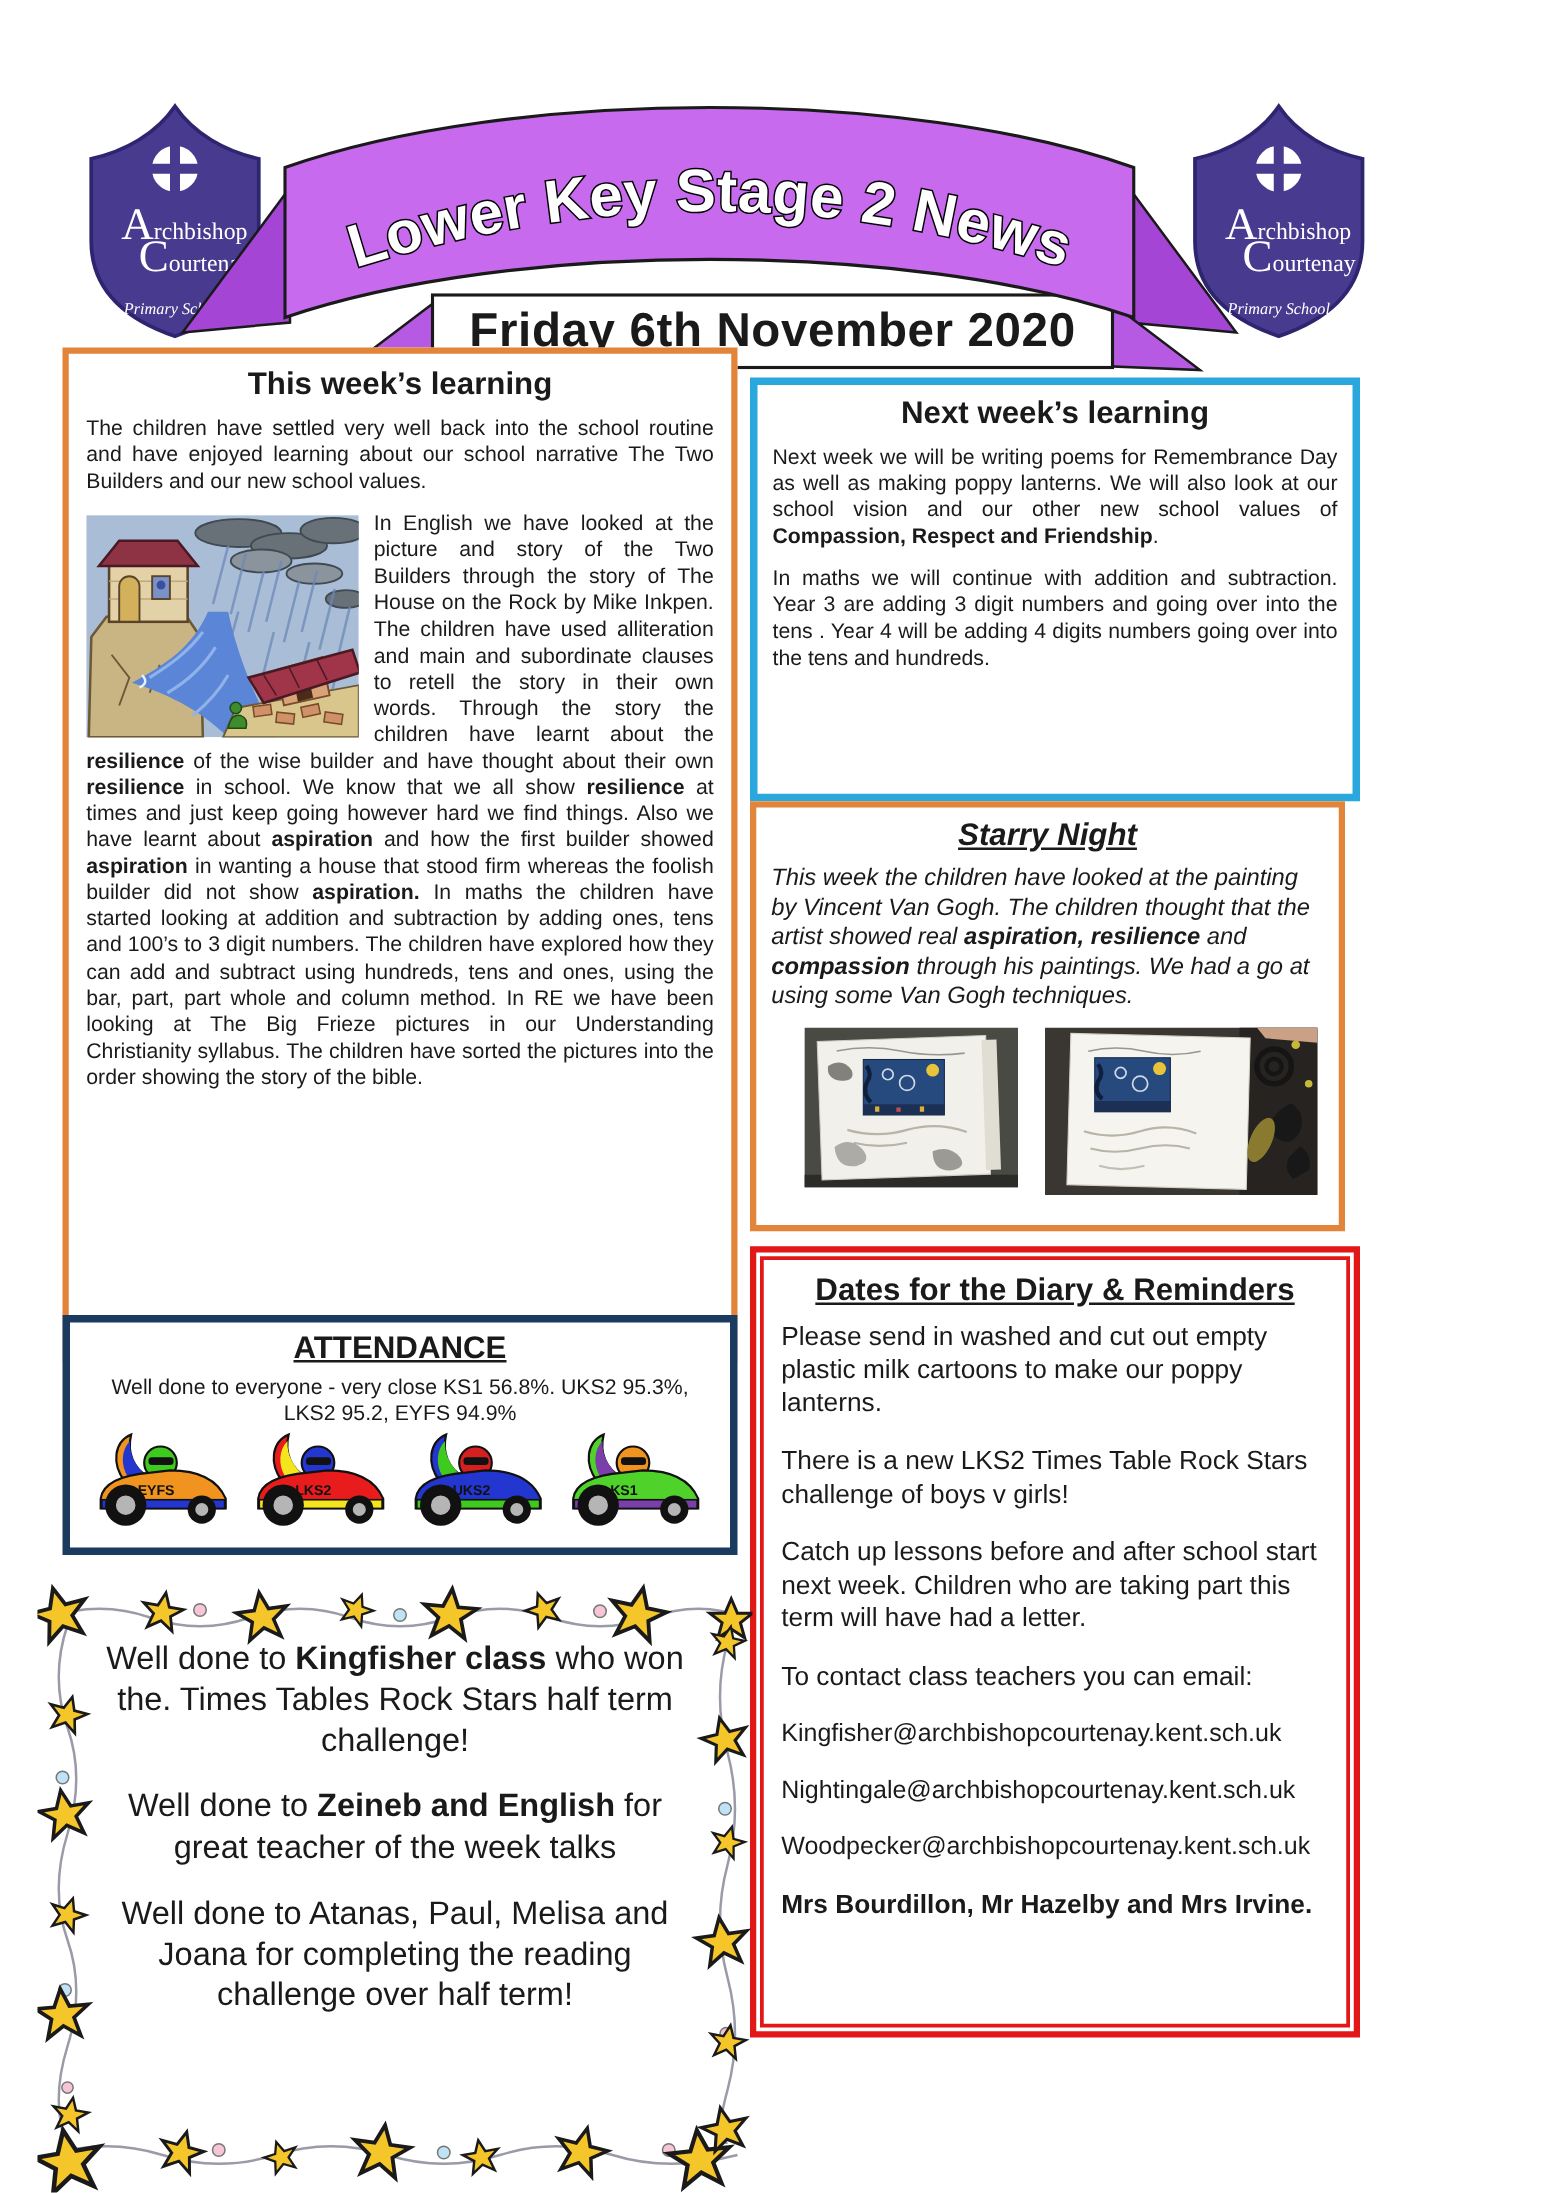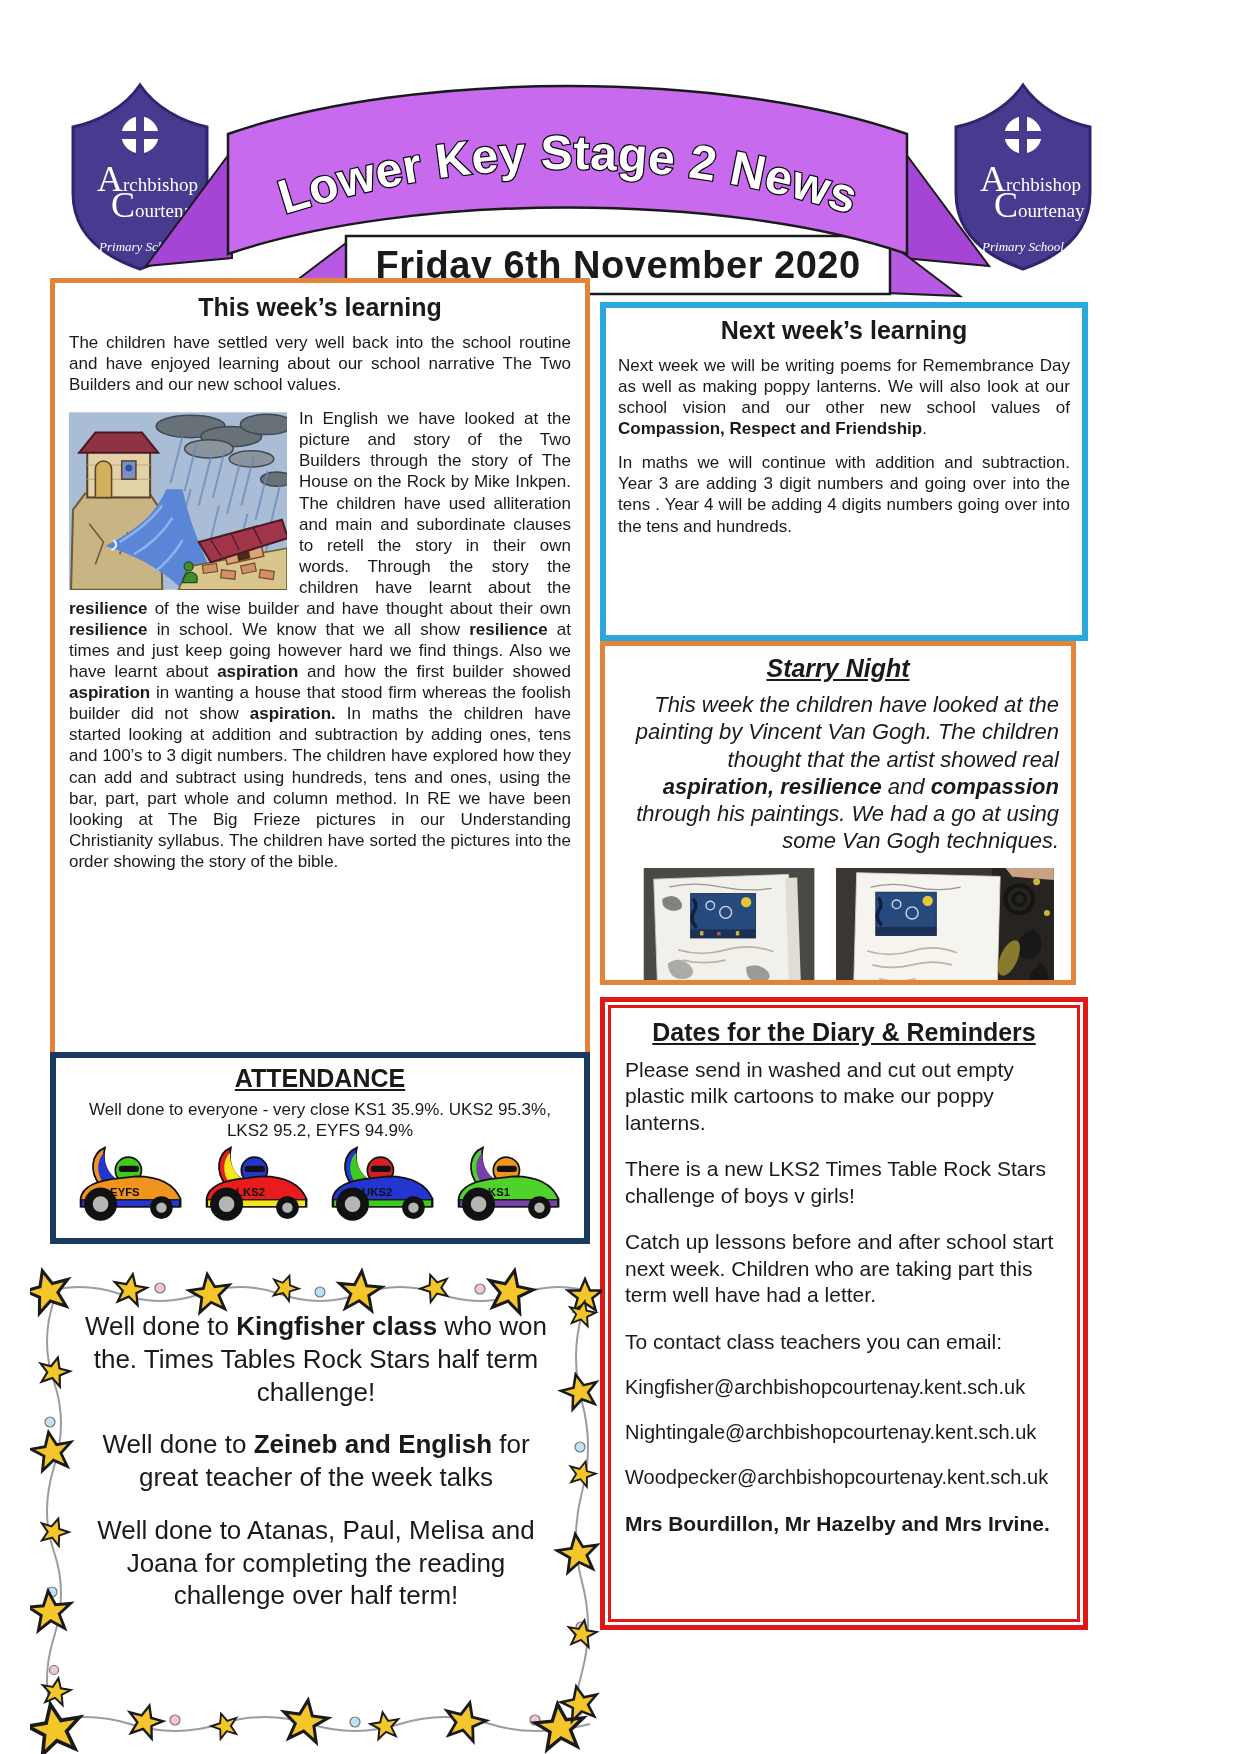--- a/index.html
+++ b/index.html
@@ -30,21 +30,21 @@
   .cars-row svg { width:122px; height:80px; }
   
   #super-stars { position:absolute; left:30px; top:1252px; width:572px; height:502px; }
   #star-border { position:absolute; left:0; top:0; width:572px; height:502px; }
   #super-stars .content { position:absolute; left:52px; right:52px; top:58px; bottom:56px; text-align:center; }
   #super-stars h2 { font-size:24px; margin-bottom:16px; }
   #super-stars p { margin:0 0 20px; font-size:26px; line-height:1.26; }
   
   #next-week { left:600px; top:281px; width:488px; height:339px; border:6px solid #2aa7dd; padding:6px 12px; }
   #starry { left:600px; top:641px; width:476px; height:344px; border:5px solid #e2853b; padding:6px 12px;font-style:italic; }
-  #starry .txt { font-size:22px;text-align:right; }
+  #starry .txt { font-size:19px; }
   #starry h2 { margin-bottom:8px; }
   .photos { display:flex; gap:12px; margin-left:22px; margin-top:4px; align-items:flex-start; }
   
   #diary { left:600px; top:997px; width:488px; height:633px; border:5px solid #e21717; padding:0; }
   #diary .inner { box-sizing:border-box; border:3px solid #e21717; margin:3px; height:calc(100% - 6px); padding:8px 14px; }
   #diary p { margin:0 0 20px; font-size:21px; line-height:1.26; }
   #diary p.email { font-size:20px; white-space:nowrap; }
   #diary p.teachers { font-weight:bold; }
 </style>
 </head>
@@ -234,32 +234,32 @@
       </g>
     </svg>
   </div>
 </div>
 
 <div class="pbox" id="diary" style="border-color: rgb(226, 23, 23);">
   <div class="inner" style="border-color: rgb(226, 23, 23);">
     <h2 class="section u">Dates for the Diary &amp; Reminders</h2>
     <p>Please send in washed and cut out empty plastic milk cartoons to make our poppy lanterns.</p>
     <p>There is a new LKS2 Times Table Rock Stars challenge of boys v girls!</p>
-    <p>Catch up lessons before and after school start next week. Children who are taking part this term well have had a letter.</p>
+    <p>Catch up lessons before and after school start next week. Children who are taking part this term will have had a letter.</p>
     <p>To contact class teachers you can email:</p>
     <p class="email">Kingfisher@archbishopcourtenay.kent.sch.uk</p>
     <p class="email">Nightingale@archbishopcourtenay.kent.sch.uk</p>
     <p class="email">Woodpecker@archbishopcourtenay.kent.sch.uk</p>
     <p class="teachers">Mrs Bourdillon, Mr Hazelby and Mrs Irvine.</p>
   </div>
 </div>
 
 <div class="pbox" id="attendance" style="border-color: rgb(27, 58, 96);">
   <h2 class="section u">ATTENDANCE</h2>
-  <p class="txt ctr" style="margin-bottom:4px;">Well done to everyone - very close  KS1 35.9%. UKS2 95.3%, LKS2 95.2, EYFS 94.9%</p>
+  <p class="txt ctr" style="margin-bottom:4px;">Well done to everyone - very close  KS1 56.8%. UKS2 95.3%, LKS2 95.2, EYFS 94.9%</p>
   <div class="cars-row">
     <svg viewBox="0 0 132 92">
       <path d="M 30,46 C 18,30 20,10 36,3 C 32,20 38,34 52,42 Z" stroke="#111" stroke-width="2" fill="#f0931f"></path>
       <path d="M 33,42 C 26,31 27,17 35,9 C 34,22 41,33 50,41 Z" fill="#2336cf"></path>
       <circle cx="63" cy="29" r="15" stroke="#111" stroke-width="2" fill="#3ecb1e"></circle>
       <rect x="52" y="24" width="23" height="7" rx="3" fill="#111"></rect>
       <path d="M 8,62 C 10,46 30,40 54,38 L 72,36 C 100,36 116,46 123,62 L 123,71 L 8,71 Z" stroke="#111" stroke-width="2" fill="#f0931f"></path>
       <rect x="9" y="63" width="113" height="8" stroke="#111" stroke-width="1.5" fill="#2336cf"></rect>
       <circle cx="31" cy="68" r="19" fill="#111"></circle>
         <circle cx="31" cy="68" r="10" fill="#b5b5b5" stroke="#111" stroke-width="2"></circle>

